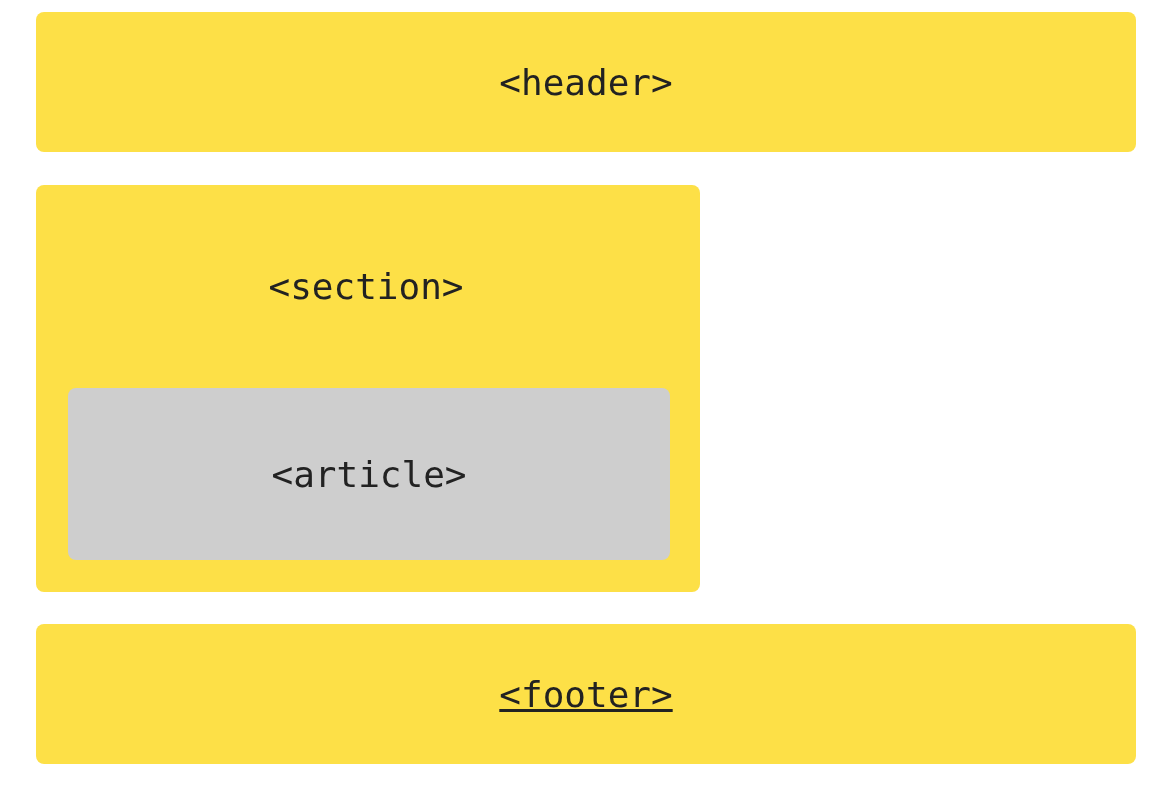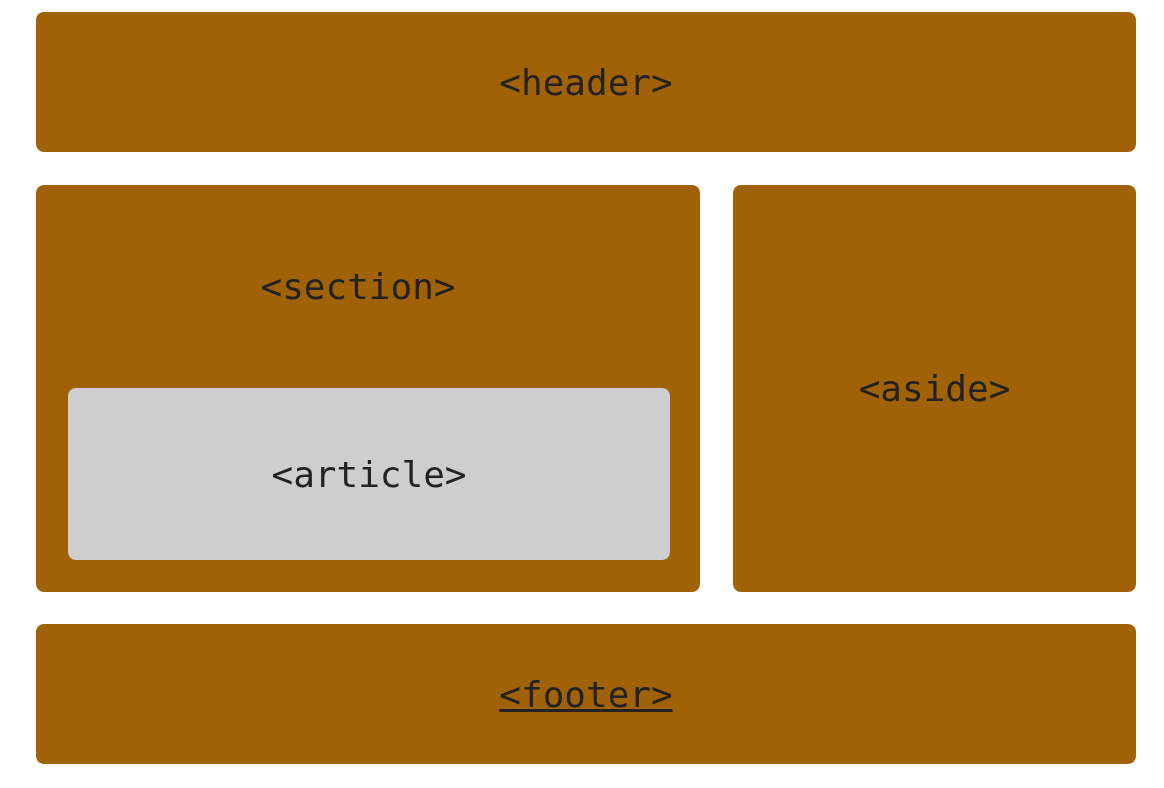--- a/index.html
+++ b/index.html
@@ -13,21 +13,21 @@
     font-family: "DejaVu Sans Mono", "Liberation Mono", monospace;
     position: relative;
     overflow: hidden;
   }
   .canvas {
     position: absolute;
     inset: 0;
   }
   .box {
     position: absolute;
-    background: #a16207;
+    background: #fde047;
     border-radius: 8px;
     color: #222222;
     font-size: 36px;
   }
   .label {
     font-size: 36px;
     color: #222222;
     white-space: pre;
   }
   .center {
@@ -39,21 +39,21 @@
     left: 36px; top: 12px;
     width: 1100px; height: 140px;
   }
   .section-region {
     left: 36px; top: 185px;
     width: 664px; height: 407px;
   }
   .section-label-area {
     position: absolute;
     left: 0; top: 0;
-    width: 644px; height: 203px;
+    width: 644px; height: 203px; padding-left: 8px;
   }
   .article-region {
     left: 32px; top: 203px;
     width: 602px; height: 172px;
     background: #cecece;
     justify-content: center;
   }
   .aside-region {
     left: 733px; top: 185px;
     width: 403px; height: 407px;
@@ -74,21 +74,18 @@
 
   <div class="box section-region">
     <div class="section-label-area center">
       <span class="label">&lt;section&gt;</span>
     </div>
     <div class="box center article-region">
       <span class="label">&lt;article&gt;</span>
     </div>
   </div>
 
-  <div class="box center aside-region">
-    <span class="label">&lt;aside&gt;</span>
-  </div>
 
   <div class="box center footer-region">
     <span class="label">&lt;footer&gt;</span>
   </div>
 
 </div>
 
 </body></html>

